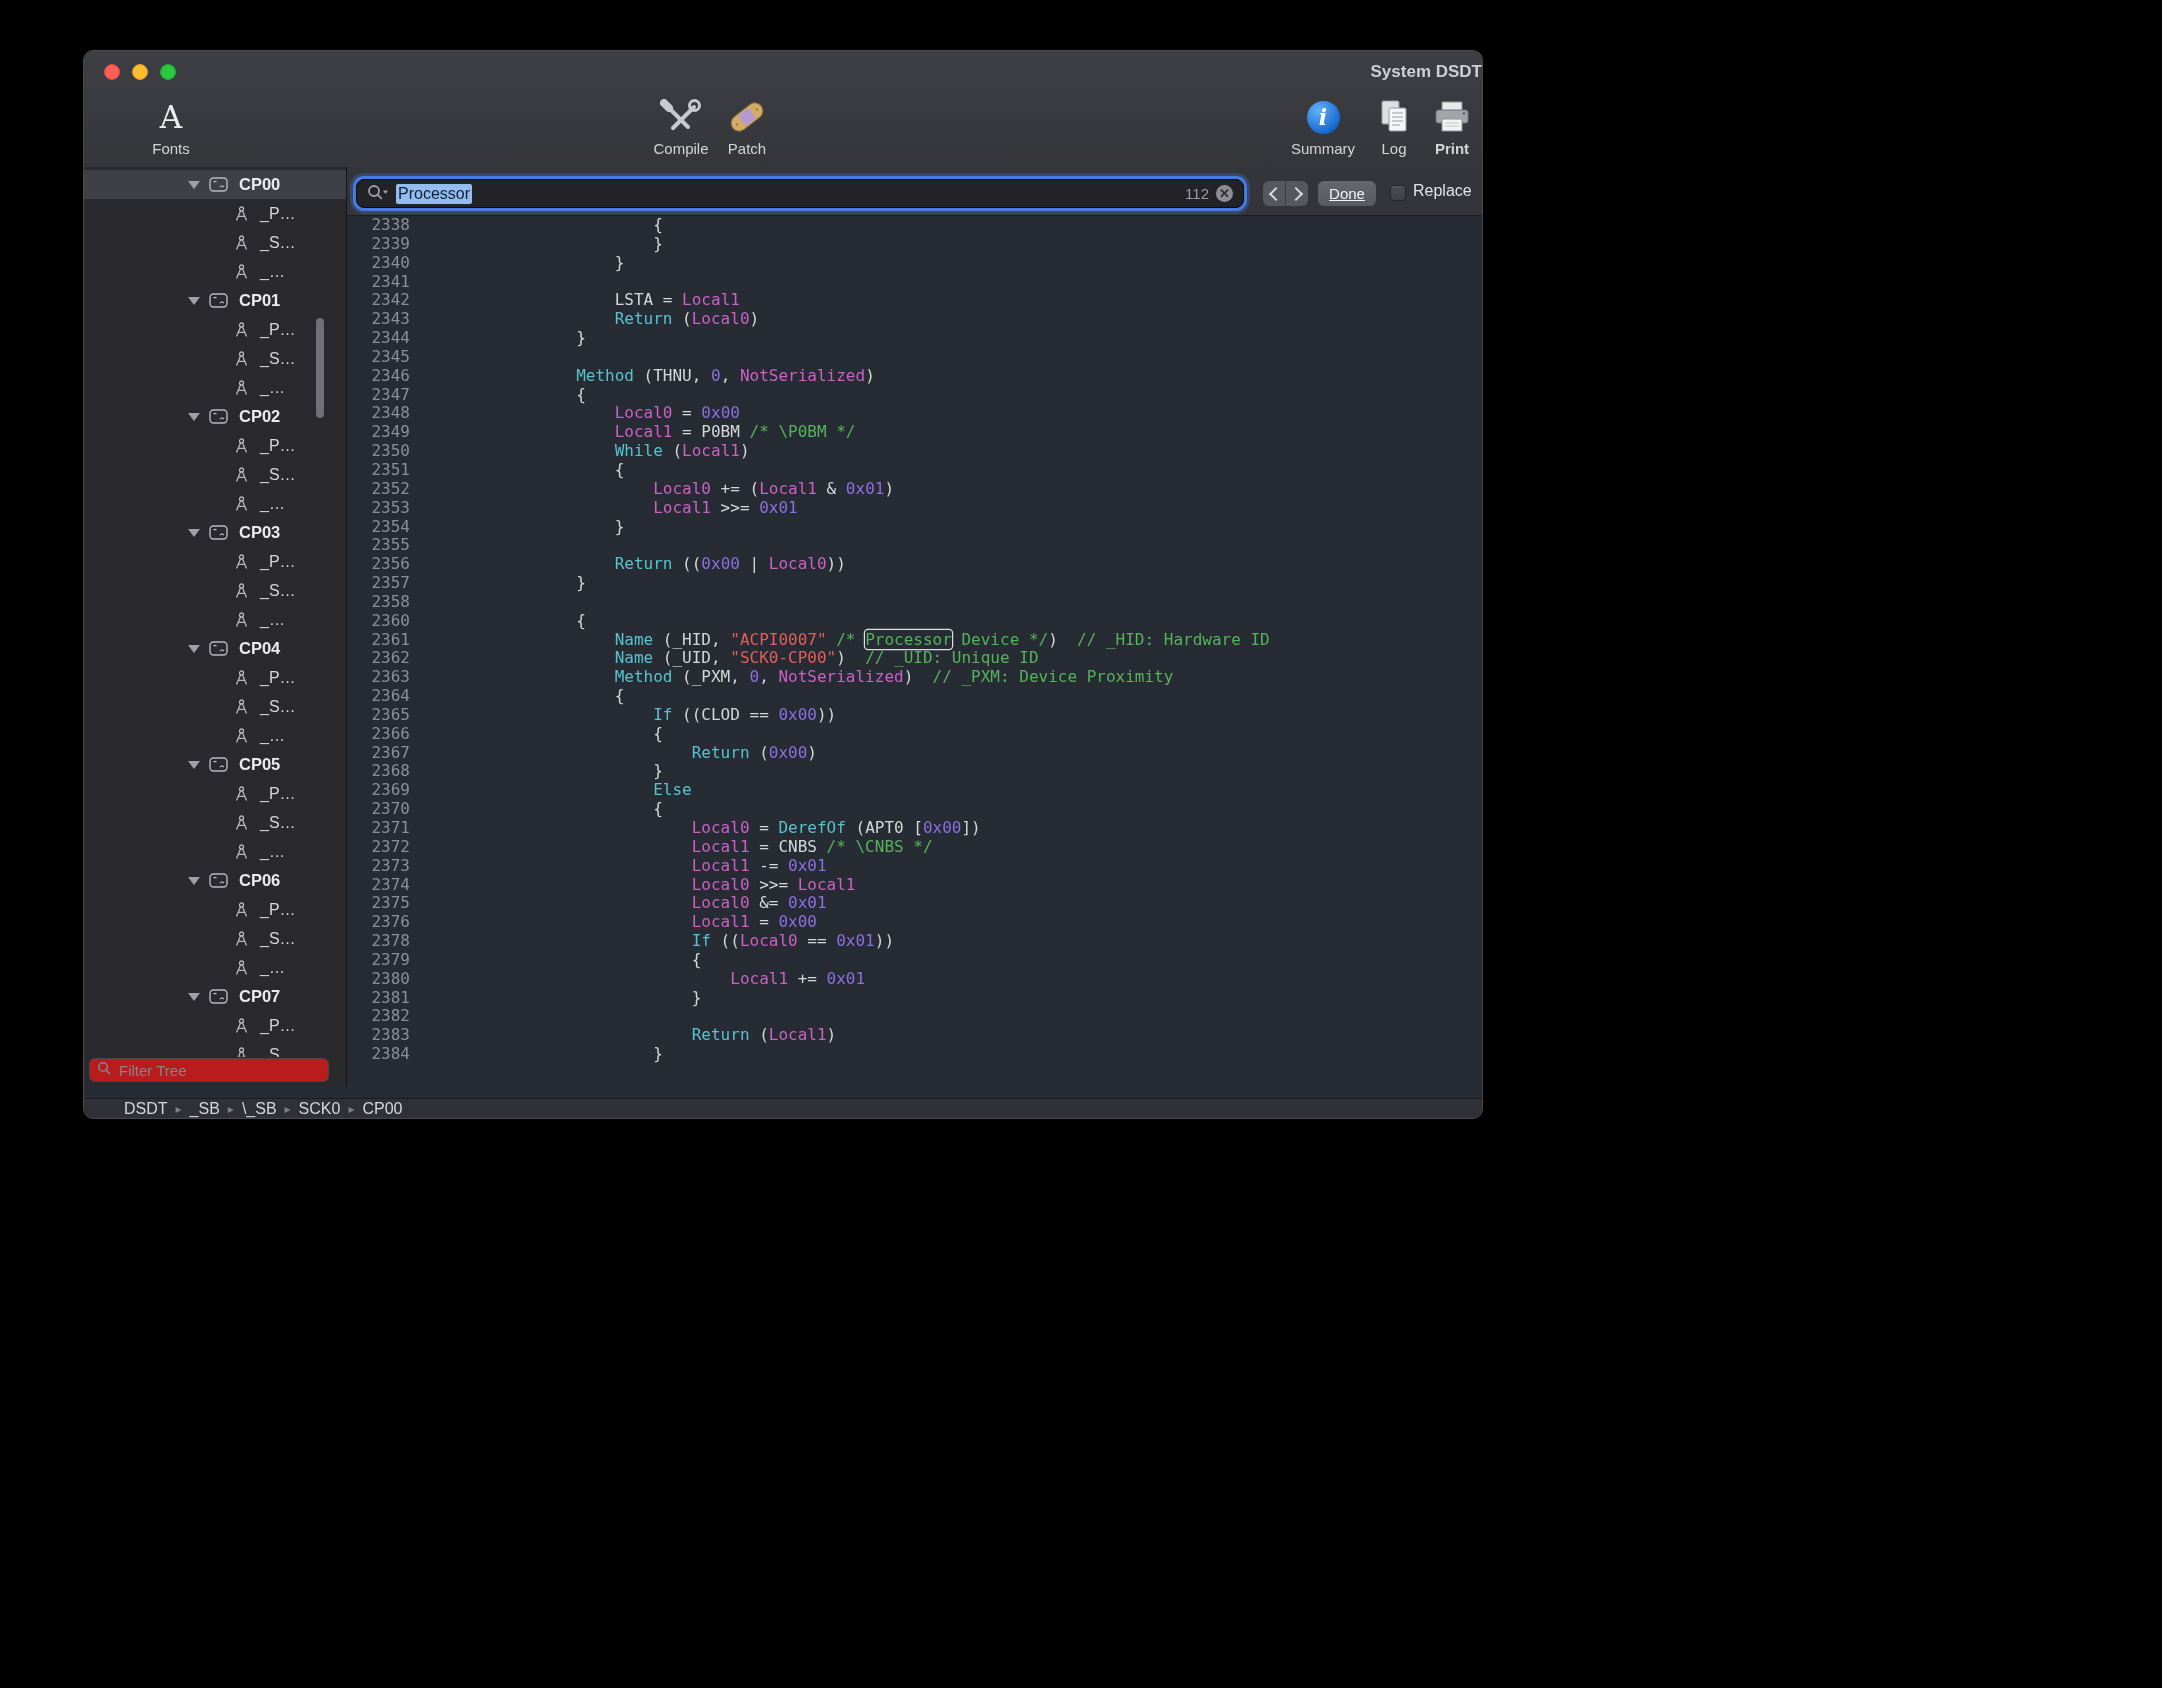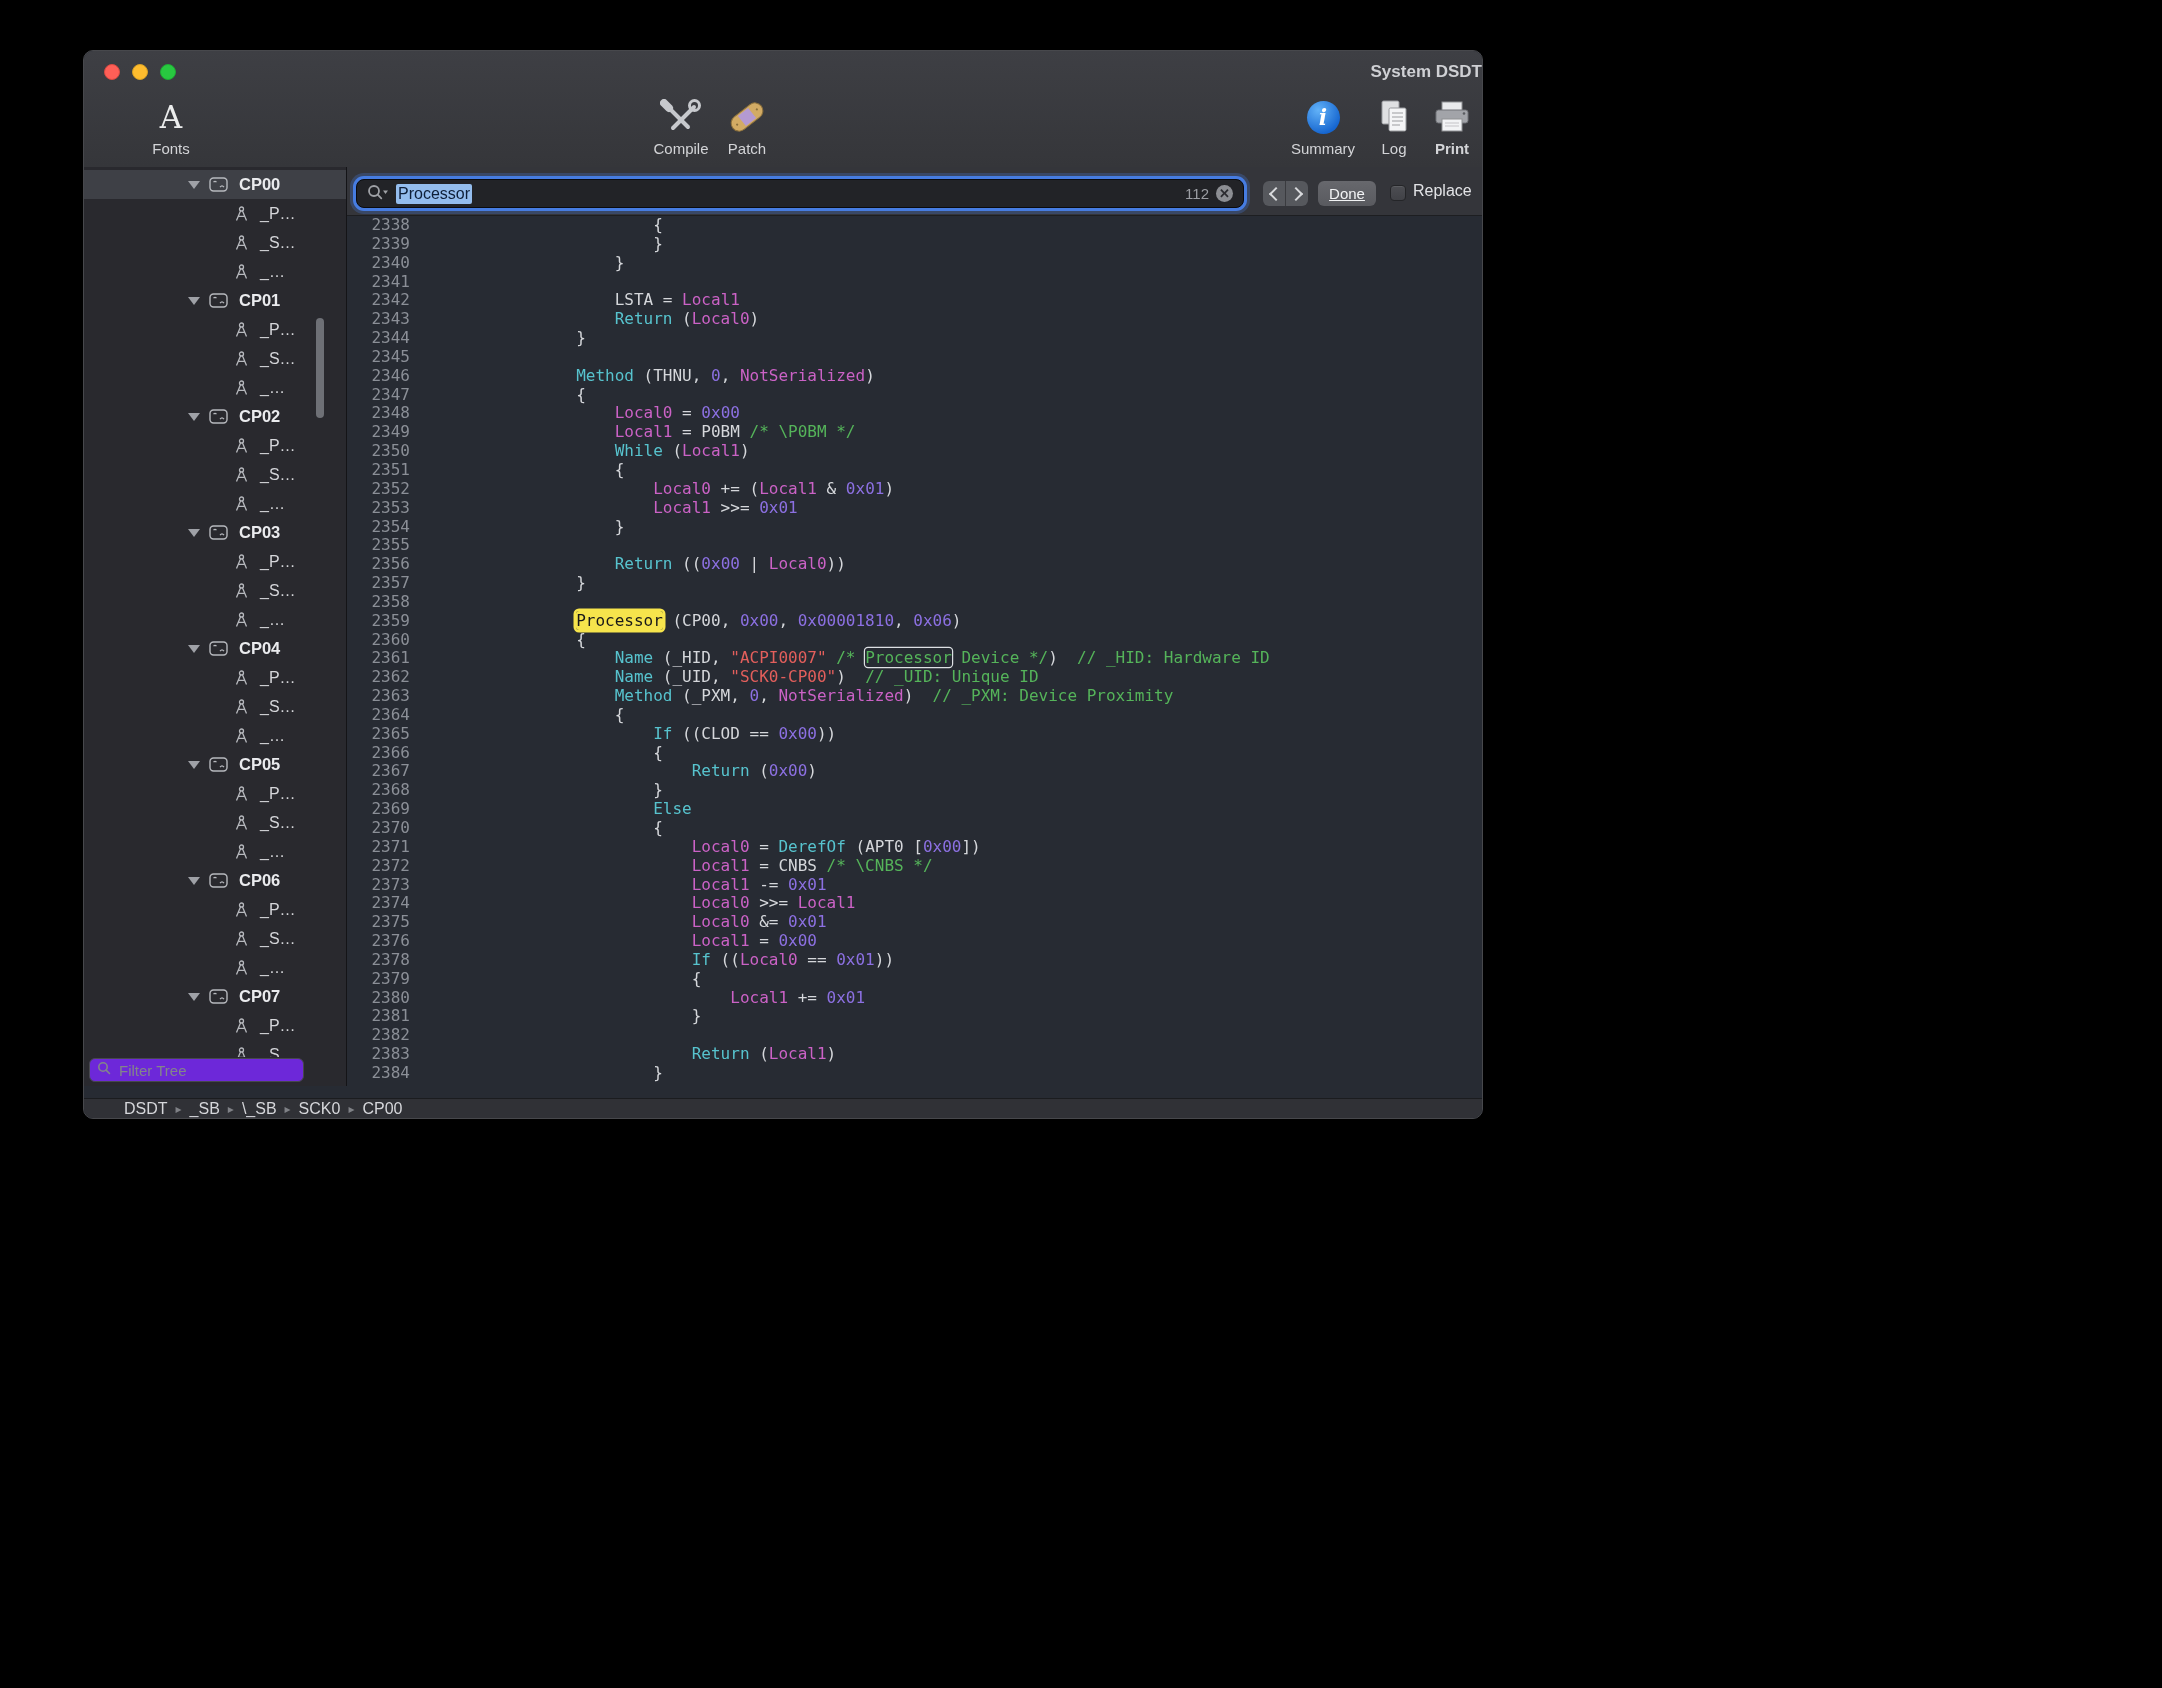--- a/index.html
+++ b/index.html
@@ -59,22 +59,22 @@
   .tree-row.group{padding-left:104px;}
   .tree-row.child{padding-left:150px;}
   .tree-row.selected{background:#3e4046;}
   .disclosure{width:0;height:0;border-left:6px solid transparent;border-right:6px solid transparent;
               border-top:8px solid #9fa1a7;margin-right:9px;}
   .tree-icon{display:flex;align-items:center;margin-right:11px;}
   .tree-label{font-size:16px;color:#d5d6da;white-space:nowrap;}
   .tree-label.g{font-weight:700;font-size:16.5px;color:#eaebee;}
   .side-scrollbar{position:absolute;right:22px;top:151px;width:8px;height:100px;border-radius:4px;
                   background:#6e7076;}
-  .filter-field{position:absolute;left:5px;bottom:4px;width:215px;height:24px;box-sizing:border-box;
-                background:#6d28d9;border:1px solid #47484d;border-radius:6px;display:flex;
+  .filter-field{position:absolute;left:5px;bottom:4px;width:240px;height:24px;box-sizing:border-box;
+                background:#b91c1c;border:1px solid #47484d;border-radius:6px;display:flex;
                 align-items:center;padding:0 7px;gap:6px;}
   .filter-field input{background:transparent;border:none;outline:none;color:#bfc0c4;font-size:15px;
                       font-family:"Liberation Sans",sans-serif;width:100%;}
   .filter-field input::placeholder{color:#83858a;}
   
   .editor{position:absolute;left:263px;top:165px;right:0;bottom:32px;background:#272b33;overflow:hidden;}
   .cl{white-space:pre;font-family:"DejaVu Sans Mono",monospace;font-size:16px;line-height:18.85px;height:18.85px;}
   .ln{display:inline-block;width:63px;text-align:right;color:#8b8f97;margin-right:12px;}
   .t-w{color:#d5d7db;}
   .t-k{color:#57c3ce;}
@@ -516,21 +516,20 @@
           <div class="cl"><span class="ln">2349</span><span><span class="t-w">                    </span><span class="t-l">Local1</span><span class="t-w"> = P0BM </span><span class="t-c">/* \P0BM */</span></span></div>
           <div class="cl"><span class="ln">2350</span><span><span class="t-w">                    </span><span class="t-k">While</span><span class="t-w"> (</span><span class="t-l">Local1</span><span class="t-w">)</span></span></div>
           <div class="cl"><span class="ln">2351</span><span><span class="t-w">                    {</span></span></div>
           <div class="cl"><span class="ln">2352</span><span><span class="t-w">                        </span><span class="t-l">Local0</span><span class="t-w"> += (</span><span class="t-l">Local1</span><span class="t-w"> &amp; </span><span class="t-n">0x01</span><span class="t-w">)</span></span></div>
           <div class="cl"><span class="ln">2353</span><span><span class="t-w">                        </span><span class="t-l">Local1</span><span class="t-w"> &gt;&gt;= </span><span class="t-n">0x01</span></span></div>
           <div class="cl"><span class="ln">2354</span><span><span class="t-w">                    }</span></span></div>
           <div class="cl"><span class="ln">2355</span><span></span></div>
           <div class="cl"><span class="ln">2356</span><span><span class="t-w">                    </span><span class="t-k">Return</span><span class="t-w"> ((</span><span class="t-n">0x00</span><span class="t-w"> | </span><span class="t-l">Local0</span><span class="t-w">))</span></span></div>
           <div class="cl"><span class="ln">2357</span><span><span class="t-w">                }</span></span></div>
           <div class="cl"><span class="ln">2358</span><span></span></div>
-          <div class="cl"><span class="ln">2359</span><span><span class="t-w">                </span><span class="t-hy">Processor</span><span class="t-w"> (CP00, </span><span class="t-n">0x00</span><span class="t-w">, </span><span class="t-n">0x00001810</span><span class="t-w">, </span><span class="t-n">0x06</span><span class="t-w">)</span></span></div>
           <div class="cl"><span class="ln">2360</span><span><span class="t-w">                {</span></span></div>
           <div class="cl"><span class="ln">2361</span><span><span class="t-w">                    </span><span class="t-k">Name</span><span class="t-w"> (_HID, </span><span class="t-s">"ACPI0007"</span><span class="t-w"> </span><span class="t-c">/* </span><span class="t-cr">Processor</span><span class="t-c"> Device */</span><span class="t-w">)  </span><span class="t-c">// _HID: Hardware ID</span></span></div>
           <div class="cl"><span class="ln">2362</span><span><span class="t-w">                    </span><span class="t-k">Name</span><span class="t-w"> (_UID, </span><span class="t-s">"SCK0-CP00"</span><span class="t-w">)  </span><span class="t-c">// _UID: Unique ID</span></span></div>
           <div class="cl"><span class="ln">2363</span><span><span class="t-w">                    </span><span class="t-k">Method</span><span class="t-w"> (_PXM, </span><span class="t-n">0</span><span class="t-w">, </span><span class="t-l">NotSerialized</span><span class="t-w">)  </span><span class="t-c">// _PXM: Device Proximity</span></span></div>
           <div class="cl"><span class="ln">2364</span><span><span class="t-w">                    {</span></span></div>
           <div class="cl"><span class="ln">2365</span><span><span class="t-w">                        </span><span class="t-k">If</span><span class="t-w"> ((CLOD == </span><span class="t-n">0x00</span><span class="t-w">))</span></span></div>
           <div class="cl"><span class="ln">2366</span><span><span class="t-w">                        {</span></span></div>
           <div class="cl"><span class="ln">2367</span><span><span class="t-w">                            </span><span class="t-k">Return</span><span class="t-w"> (</span><span class="t-n">0x00</span><span class="t-w">)</span></span></div>
           <div class="cl"><span class="ln">2368</span><span><span class="t-w">                        }</span></span></div>
           <div class="cl"><span class="ln">2369</span><span><span class="t-w">                        </span><span class="t-k">Else</span></span></div>

